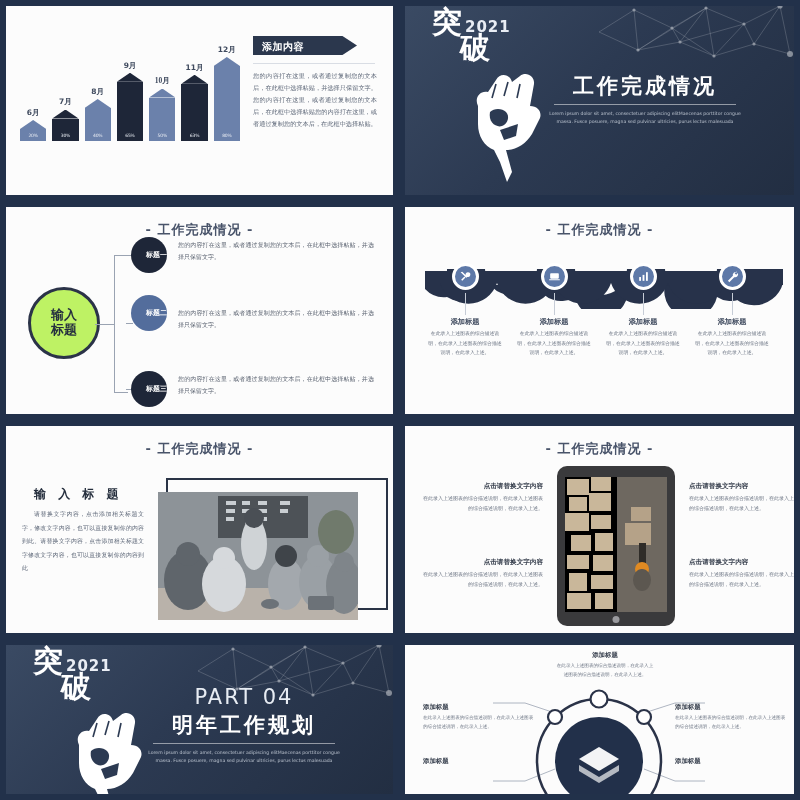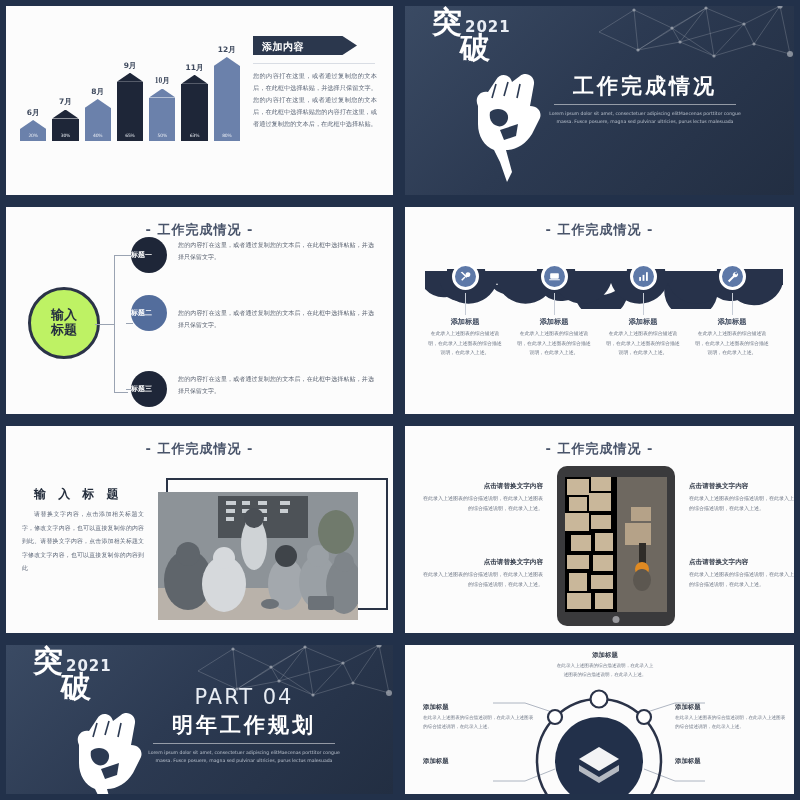--- a/index.html
+++ b/index.html
@@ -72,21 +72,21 @@
   .bigcirc { position:absolute; left:22px; top:80px; width:72px; height:72px;
       border:3px solid #2b3348; border-radius:50%; background:#bef264;
       display:flex; flex-direction:column; align-items:center; justify-content:center; }
   .bigcirc span { font-size:13px; font-weight:bold; color:#26303f; line-height:1.15; }
   .brace { position:absolute; left:108px; top:48px; width:14px; height:138px;
       border-left:1px solid #9aa3b2; border-top:1px solid #9aa3b2;
       border-bottom:1px solid #9aa3b2; }
   .brace:after { content:""; position:absolute; left:-20px; top:50%;
       width:20px; height:1px; background:#9aa3b2; }
   .node { position:absolute; width:36px; height:36px; border-radius:50%;
-      display:flex; align-items:center; justify-content:flex-start;
+      display:flex; align-items:center; justify-content:flex-end;
       color:#fff; font-size:7px; font-weight:bold; }
   .node.a { left:125px; top:30px; background:#1e2638; }
   .node.b { left:125px; top:88px; background:#536d9c; }
   .node.c { left:125px; top:164px; background:#1e2638; }
   .nbody { position:absolute; left:172px; width:196px; font-size:6px;
       line-height:2.0; color:#59616f; text-align:justify; }
   .nbody.a { top:32px; } .nbody.b { top:100px; } .nbody.c { top:166px; }
   .nline { position:absolute; left:120px; width:7px; height:1px; background:#9aa3b2; }
 
   

